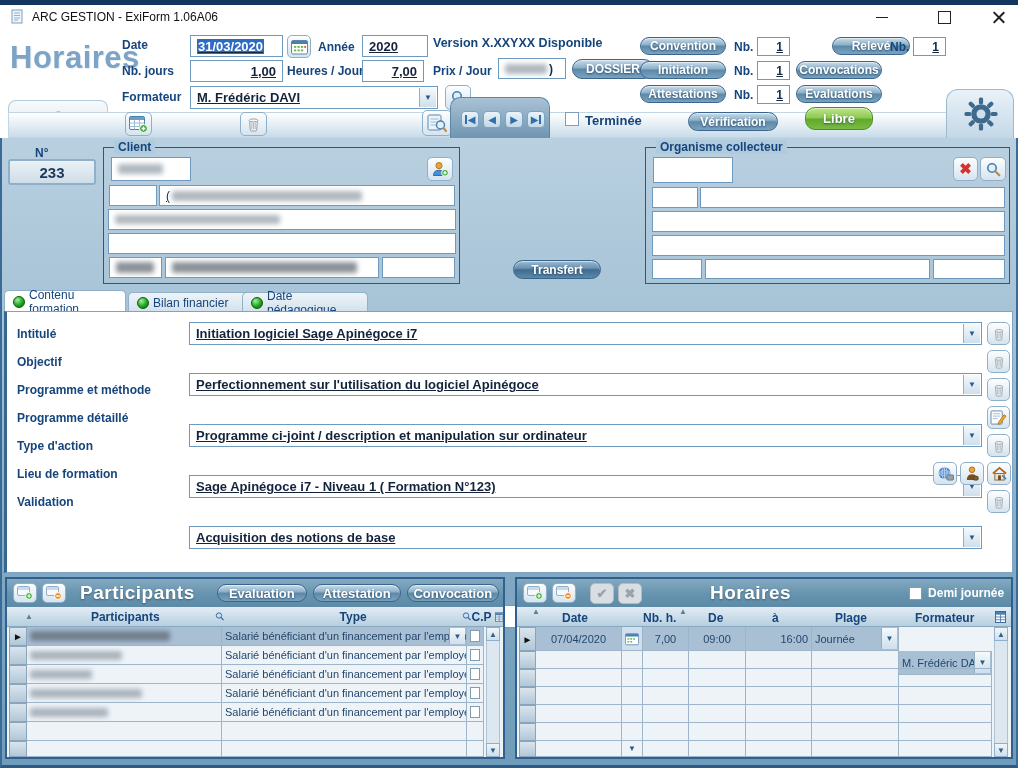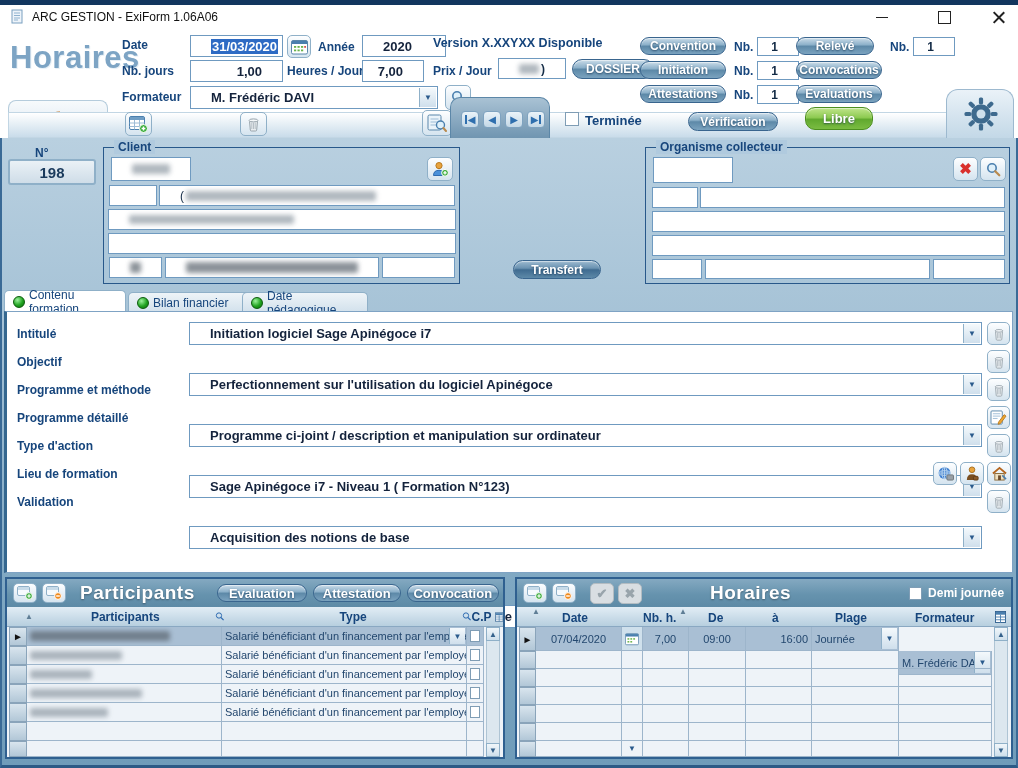--- a/index.html
+++ b/index.html
@@ -12,21 +12,21 @@
   .title-text{font-size:12px;color:#111;margin-left:7px;}
   .winbtn{display:flex;align-items:center;justify-content:center;width:40px;height:22px;}
   .minglyph{width:12px;border-bottom:1.6px solid #222;}
   .maxglyph{width:11px;height:11px;border:1.6px solid #222;}
   .closeglyph{position:relative;width:13px;height:13px;}
   .closeglyph::before,.closeglyph::after{content:"";position:absolute;left:6px;top:-1px;width:1.7px;height:15px;background:#222;}
   .closeglyph::before{transform:rotate(45deg);}.closeglyph::after{transform:rotate(-45deg);}
   
   .lbl{color:#16457c;font-weight:bold;font-size:12px;white-space:nowrap;}
   .lbl-gray{color:#8fa6b8;font-weight:bold;font-size:12px;white-space:nowrap;}
-  .inp{background:#fff;border:1px solid #6f9ac0;font-size:12px;color:#122a45;display:flex;align-items:center;padding:0 20px;box-sizing:border-box;overflow:hidden;white-space:nowrap;}
+  .inp{background:#fff;border:1px solid #6f9ac0;font-size:12px;color:#122a45;display:flex;align-items:center;padding:0 6px;box-sizing:border-box;overflow:hidden;white-space:nowrap;text-decoration:underline;}
   .bold13{font-weight:bold;font-size:13px;color:#14233c;}
   .right{justify-content:flex-end;}
   .center{justify-content:center;}
   .combo{position:relative;padding-right:20px;}
   .dd{position:absolute;right:1px;top:1px;bottom:1px;width:16px;background:linear-gradient(180deg,#f4f9fc,#cfdfec);border-left:1px solid #8fb0c8;display:flex;align-items:center;justify-content:center;color:#2a5a8c;font-size:8px;}
   .pill{background:linear-gradient(180deg,#c9dbe8 0%,#8db1ca 42%,#5d89a8 52%,#7ba3bf 100%);border:1px solid #39658e;border-radius:10px;color:#fff;font-weight:bold;text-align:center;text-shadow:0 1px 2px rgba(15,45,75,.65);display:flex;align-items:center;justify-content:center;font-size:12px;box-shadow:inset 0 1px 1px rgba(255,255,255,.55);}
   .pill.small{font-size:13px;border-radius:9px;}
   .pill.green{background:linear-gradient(180deg,#bfe48a 0%,#8ecb52 45%,#61a92e 55%,#7abc42 100%);border-color:#4c8f1f;font-size:13px;}
   .sqbtn{background:linear-gradient(180deg,#fdfeff,#d5e4ef);border:1px solid #8fb0c8;border-radius:5px;display:flex;align-items:center;justify-content:center;box-sizing:border-box;}
   .sqbtn.disabled{background:#d9dee2;border-color:#b3bcc2;color:#99a4ab;}
@@ -97,21 +97,21 @@
           <rect x="6.5" y="7" width="2.2" height="1.8"></rect>
           <rect x="10" y="7" width="2.2" height="1.8"></rect>
           <rect x="3" y="10.5" width="2.2" height="1.8"></rect>
           <rect x="6.5" y="10.5" width="2.2" height="1.8"></rect>
           <rect x="10" y="10.5" width="2.2" height="1.8"></rect>
         </g>
         <rect x="13.2" y="7" width="1.8" height="1.8" fill="#d9534f"></rect>
       </svg>
   </div>
   <div class="abs lbl" style="left:318px;top:40px">Année</div>
-  <div class="abs inp bold13" style="left:362px;top:35px;width:84px;height:22px">2020</div>
+  <div class="abs inp bold13" style="left:362px;top:35px;width:66px;height:22px">2020</div>
   <div class="abs lbl" style="left:433px;top:36px;font-size:12.5px">Version X.XXYXX Disponible</div>
 
   <div class="abs lbl" style="left:122px;top:64px">Nb. jours</div>
   <div class="abs inp bold13 right" style="left:190px;top:60px;width:93px;height:22px">1,00</div>
   <div class="abs lbl" style="left:287px;top:64px">Heures / Jour</div>
   <div class="abs inp bold13 right" style="left:362px;top:60px;width:62px;height:22px">7,00</div>
   <div class="abs lbl" style="left:433px;top:64px">Prix / Jour</div>
   <div class="abs inp" style="left:498px;top:58px;width:68px;height:21px">
     <span class="blur" style="width:42px;height:10px"></span>
     <span style="font-weight:bold;font-size:12px;margin-left:2px">)</span>
@@ -126,21 +126,21 @@
   <div class="abs sqbtn" style="left:445px;top:85px;width:26px;height:25px">
     <svg width="15" height="15" viewBox="0 0 15 15">
         <circle cx="6" cy="6" r="4.2" fill="#dff0fa" stroke="#4a7fae" stroke-width="1.6"></circle>
         <line x1="9.2" y1="9.2" x2="13.3" y2="13.3" stroke="#b98a4e" stroke-width="2.2" stroke-linecap="round"></line>
       </svg>
   </div>
 
   <div class="abs pill" style="left:640px;top:37px;width:86px;height:18px">Convention</div>
   <div class="abs lbl" style="left:734px;top:40px">Nb.</div>
   <div class="abs inp right" style="left:757px;top:37px;width:33px;height:19px;font-weight:bold">1</div>
-  <div class="abs pill" style="left:796px;top:37px;width:78px;height:18px">Relevé</div>
+  <div class="abs pill" style="left:832px;top:37px;width:78px;height:18px">Relevé</div>
   <div class="abs lbl" style="left:890px;top:40px">Nb.</div>
   <div class="abs inp right" style="left:913px;top:37px;width:33px;height:19px;font-weight:bold">1</div>
 
   <div class="abs pill" style="left:640px;top:61px;width:86px;height:18px">Initiation</div>
   <div class="abs lbl" style="left:734px;top:64px">Nb.</div>
   <div class="abs inp right" style="left:757px;top:61px;width:33px;height:19px;font-weight:bold">1</div>
   <div class="abs pill" style="left:796px;top:61px;width:86px;height:18px">Convocations</div>
 
   <div class="abs pill" style="left:640px;top:85px;width:86px;height:18px">Attestations</div>
   <div class="abs lbl" style="left:734px;top:88px">Nb.</div>
@@ -201,21 +201,21 @@
         <rect x="18.5" y="10.6" width="4.5" height="2.8" rx="1" transform="rotate(45 12 12)"></rect>
         <circle cx="12" cy="12" r="6.5"></circle>
       </g>
       <circle cx="12" cy="12" r="3" fill="#cfe0ec"></circle>
     </svg>
   </div>
 
   <div class="abs" style="left:0;top:138px;width:1018px;height:630px;background:linear-gradient(180deg,#b9d0e0 0%,#a5c2d6 30%,#7ea7c2 72%,#6f9cba 100%);border-left:2px solid #3a6a96;border-right:2px solid #3a6a96;border-bottom:3px solid #2c5a86"></div>
 
   <div class="abs lbl" style="left:35px;top:146px">N°</div>
-  <div class="abs" style="left:8px;top:159px;width:88px;height:26px;background:linear-gradient(180deg,#eaf1f6,#cfdde8);border:2px solid #8fb0c8;border-radius:3px;display:flex;align-items:center;justify-content:center;font-weight:bold;font-size:15px;color:#1a3a5c">198</div>
+  <div class="abs" style="left:8px;top:159px;width:88px;height:26px;background:linear-gradient(180deg,#eaf1f6,#cfdde8);border:2px solid #8fb0c8;border-radius:3px;display:flex;align-items:center;justify-content:center;font-weight:bold;font-size:15px;color:#1a3a5c">233</div>
 
   <div class="abs gbox" style="left:103px;top:147px;width:357px;height:137px">
     <span class="gbox-title">Client</span>
     <div class="abs inp" style="left:7px;top:9px;width:80px;height:24px">
         <span class="blur" style="width:45px;height:10px"></span>
       </div>
     <div class="abs sqbtn" style="left:323px;top:9px;width:26px;height:24px">
       <svg width="18" height="16" viewBox="0 0 18 16">
           <circle cx="8" cy="4.6" r="3.1" fill="#e8a33d" stroke="#b97a20"></circle>
           <path d="M2.5 14.5 Q2.5 9.3 8 9.3 Q13.5 9.3 13.5 14.5 Z" fill="#4a90d9" stroke="#2e6bb0"></path>

